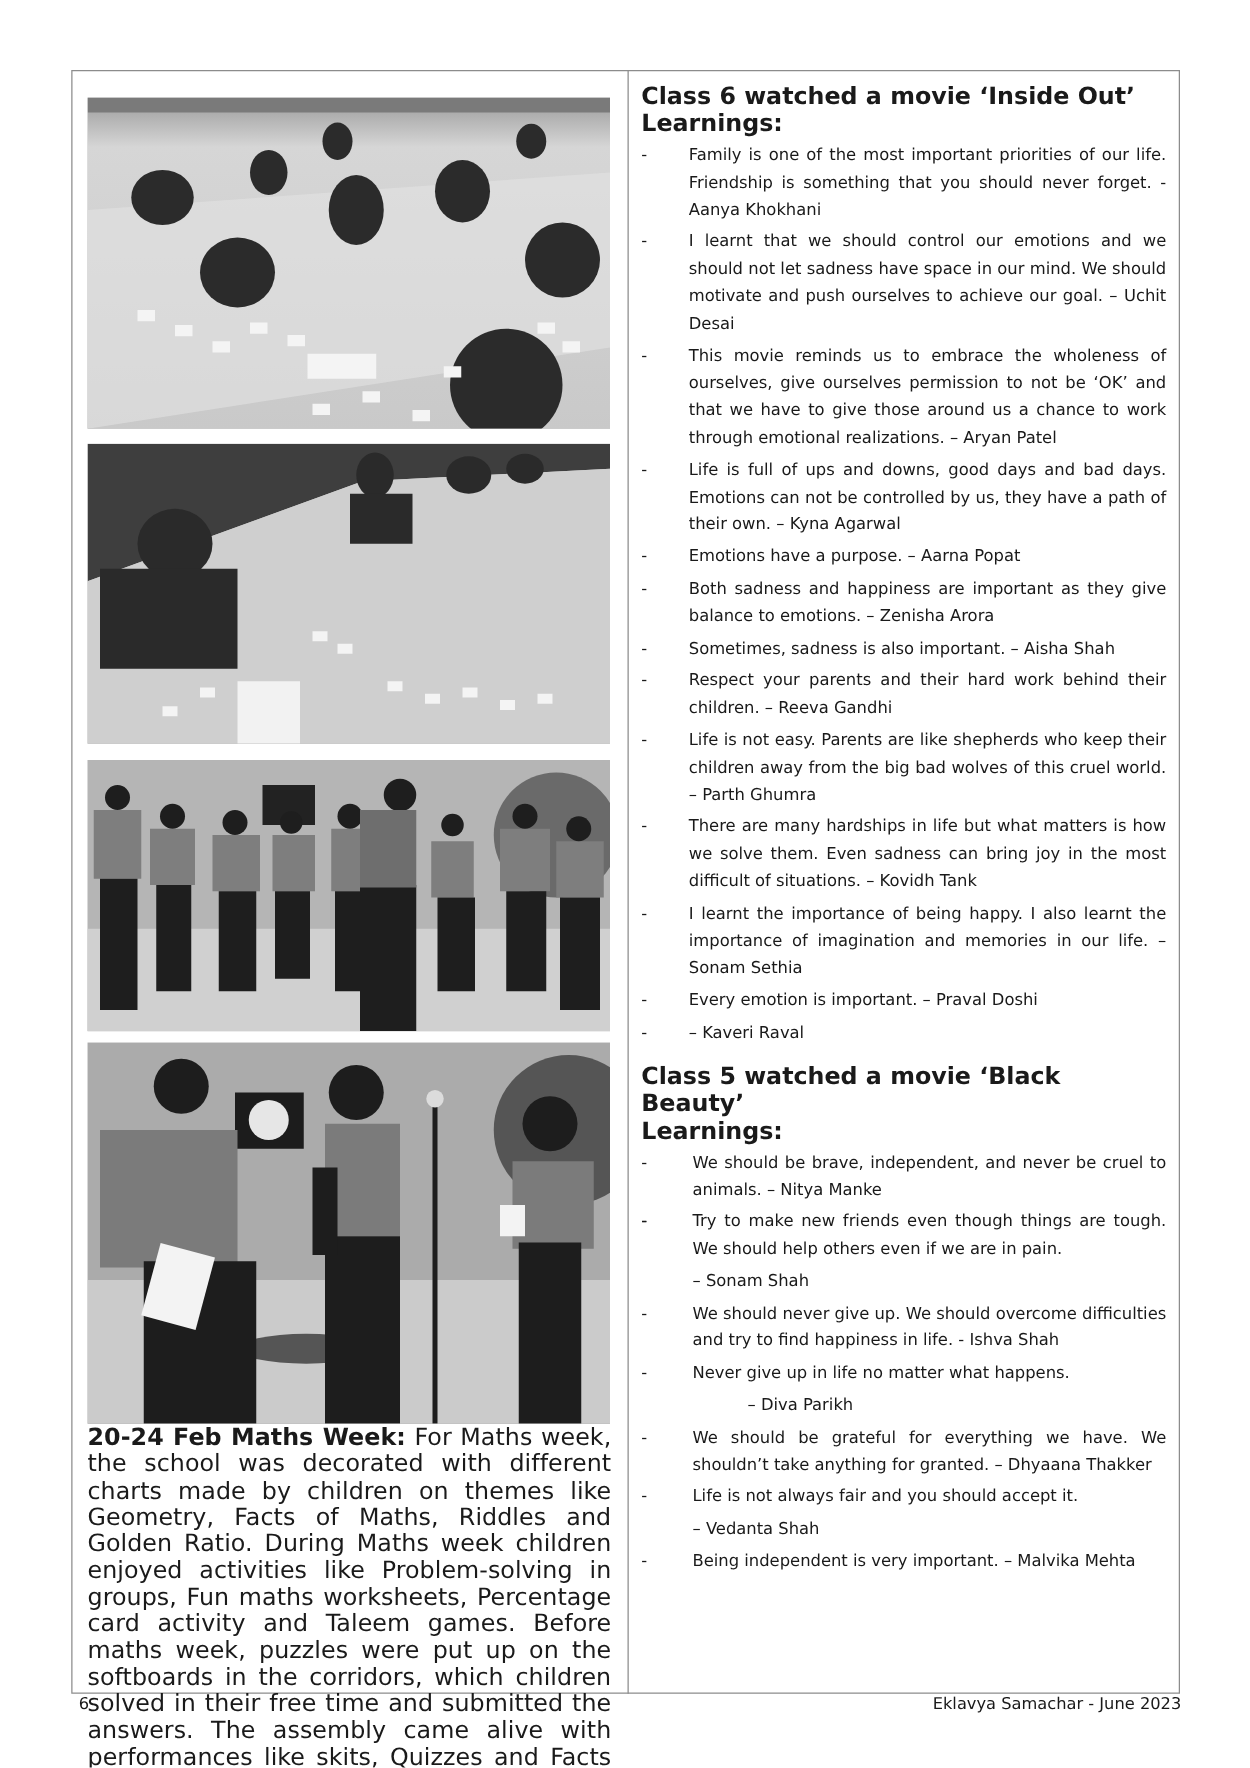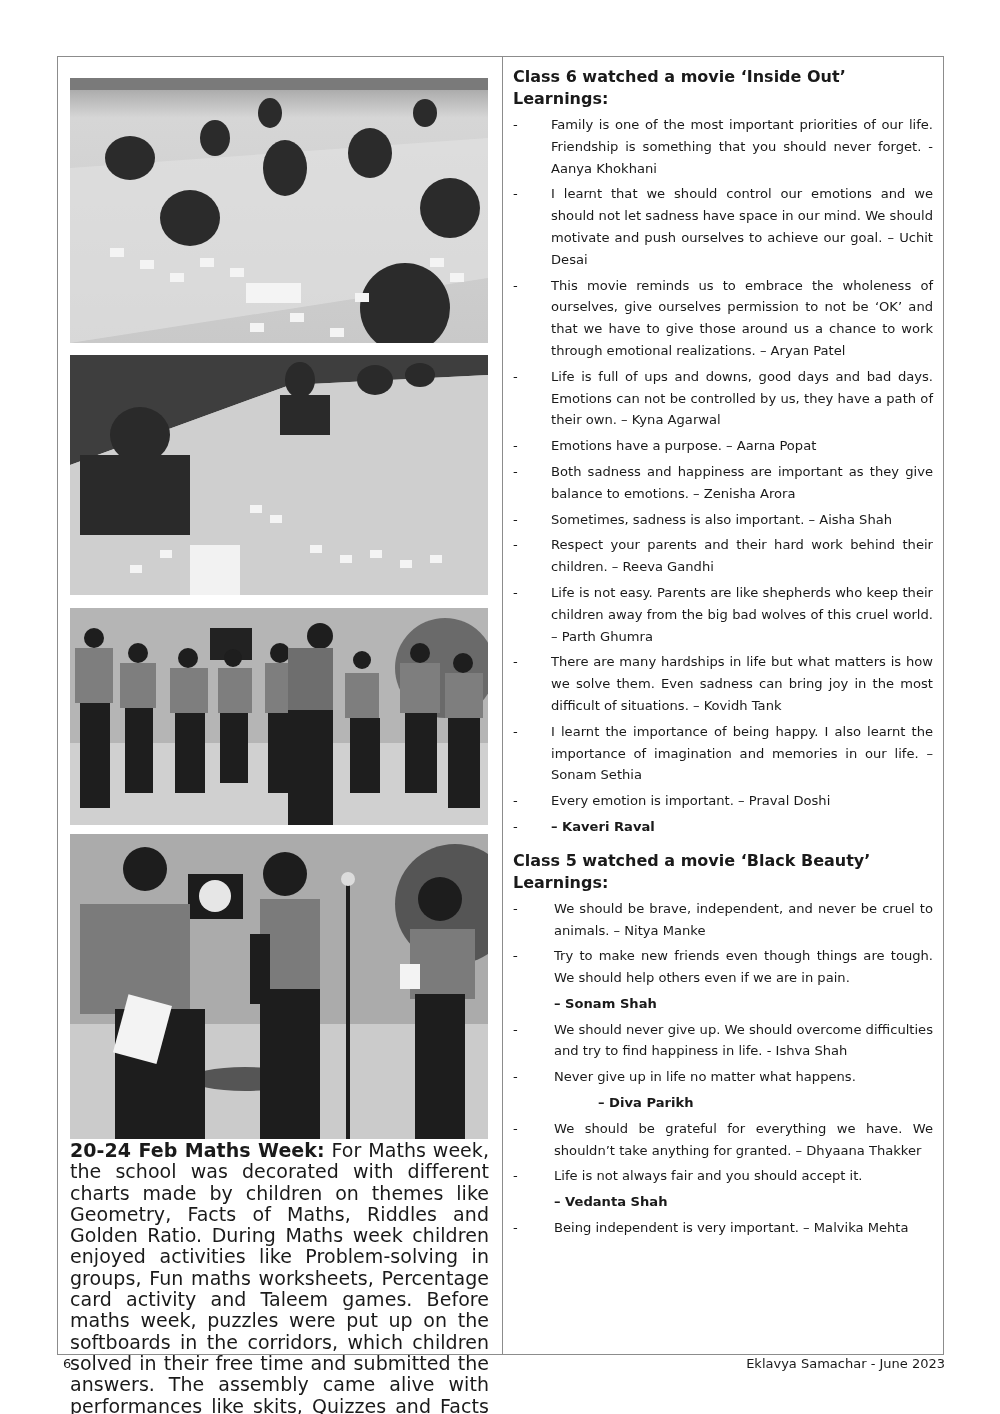--- a/index.html
+++ b/index.html
@@ -10,25 +10,25 @@
   .divider { position: absolute; left: 502px; top: 56px; width: 1px; height: 1299px; background: #8c8c8c; }
 
   .photo { position: absolute; left: 70px; width: 418px; overflow: hidden; background: #bdbdbd; }
   .photo svg { display: block; width: 100%; height: 100%; }
 
   .left-text { position: absolute; left: 70px; top: 1140px; width: 419px;
                font-size: 19px; line-height: 21.3px; text-align: justify; letter-spacing: 0.05px; }
   .left-text .lead { font-weight: bold; }
 
   .right { position: absolute; left: 513px; top: 66px; width: 420px; font-size: 13.1px; }
-  .heading { font-weight: bold; line-height: 22px; font-size: 16px; }
+  .heading { font-weight: bold; line-height: 22px; font-size: 19px; }
   .list { margin: 0; padding: 0; list-style: none; }
   .item { position: relative; padding-left: 38px; text-align: justify; line-height: 21.8px; }
   .item .dash { position: absolute; left: 0; top: 0; }
-  .item .attr { display: block; font-weight: bold; }
+  .item .attr { display: block; }
   .sp-a { margin-top: 4px; }
   .gap-section { margin-top: 12px; }
   .list2 .item { padding-left: 41px; }
 
   .footer-left { position: absolute; left: 63px; top: 1356px; font-size: 13px; }
   .footer-right { position: absolute; right: 55px; top: 1356px; font-size: 13px; }
 </style>
 </head>
 <body>
 

